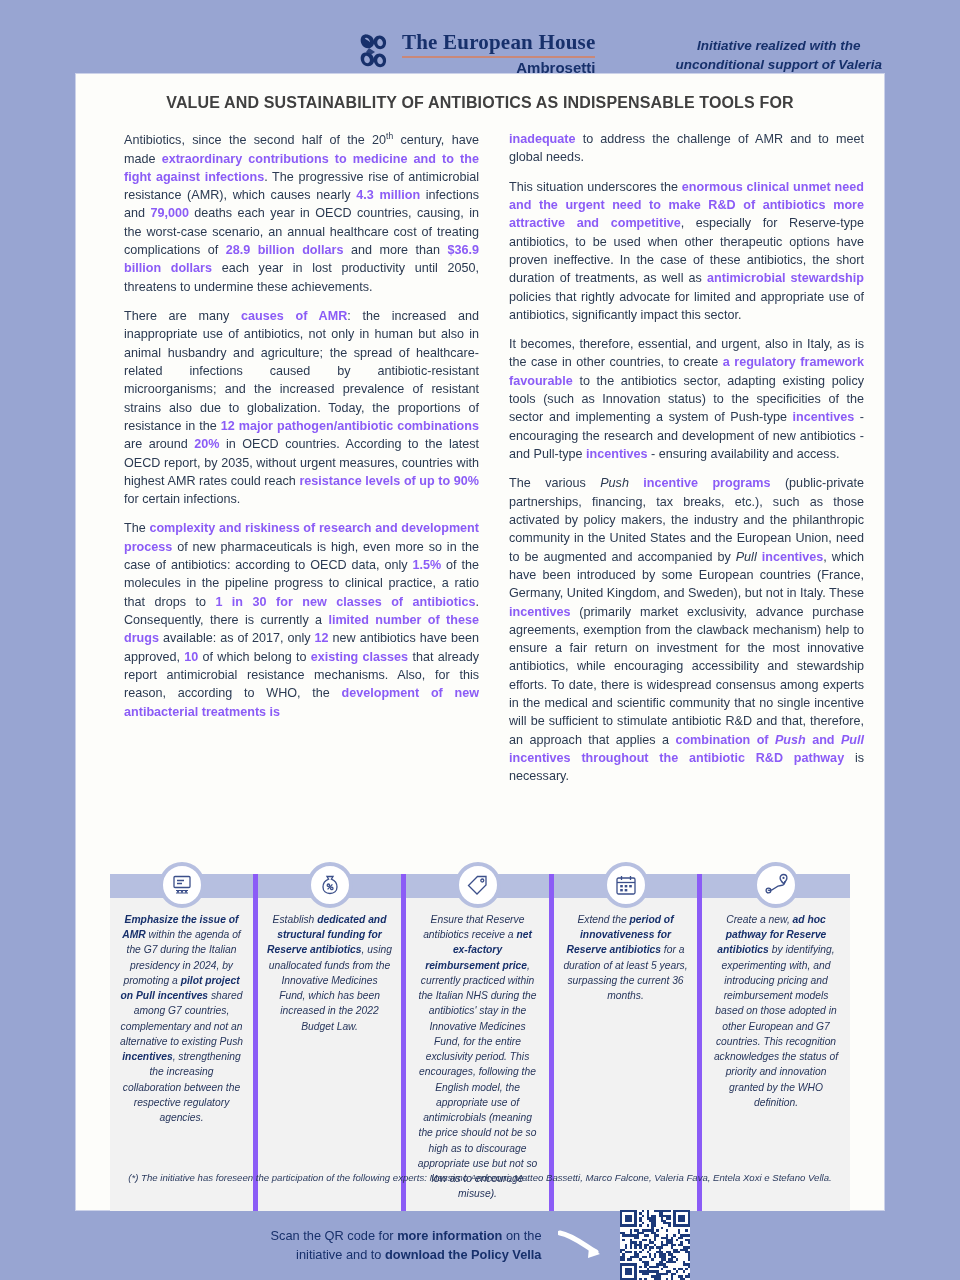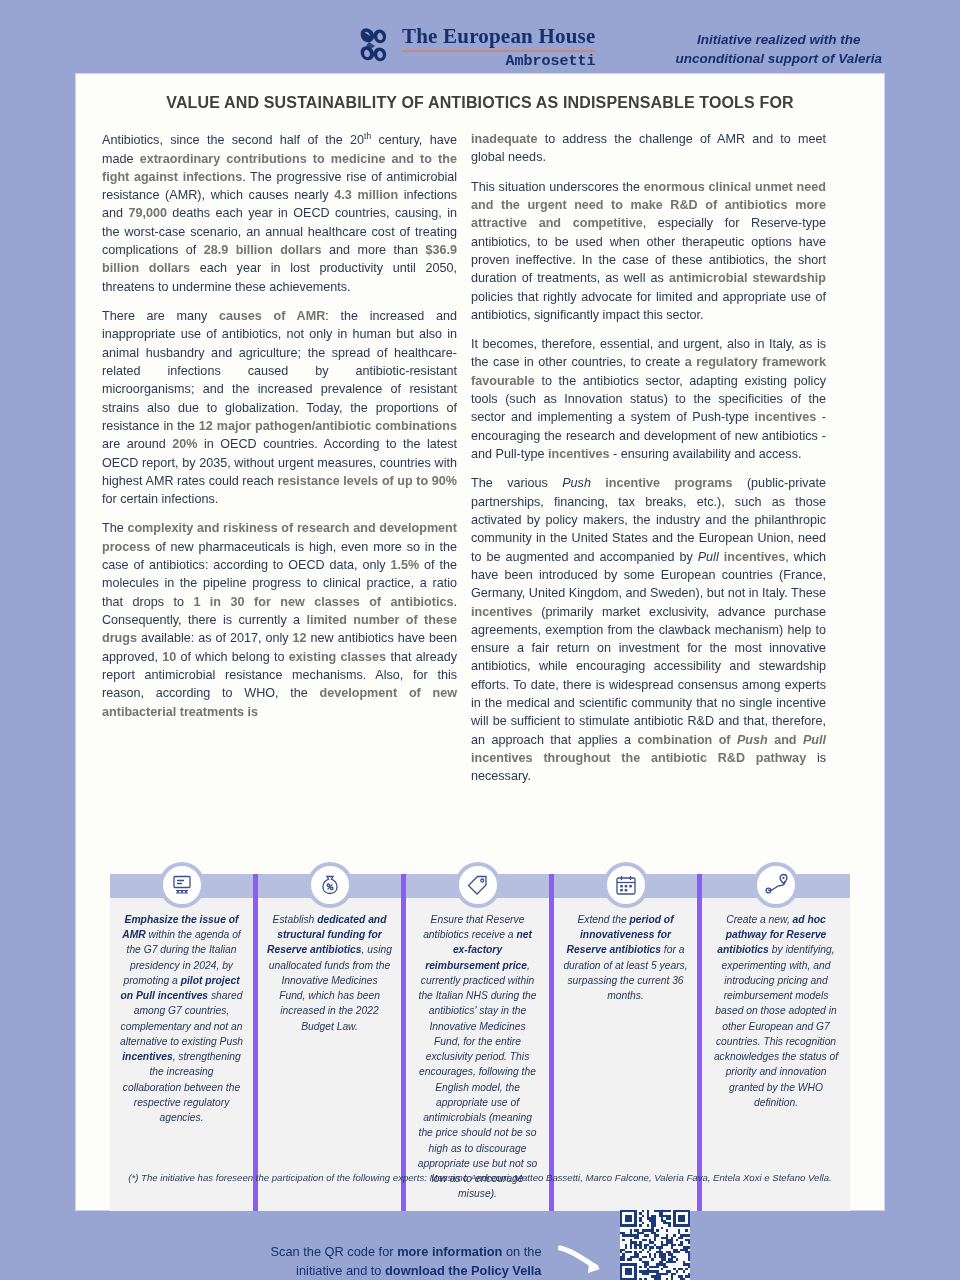--- a/index.html
+++ b/index.html
@@ -12,21 +12,21 @@
     background: #98a5d2;
     font-family: "Liberation Sans", sans-serif;
     color: #1f2f63;
     overflow: hidden;
     position: relative;
   }
 
   
   .masthead {
     position: absolute;
-    left: 0; top: 8px;
+    left: 0; top: 14px;
     width: 960px;
     height: 68px;
     display: flex;
     align-items: center;
   }
   .logo-block {
     position: absolute;
     left: 360px;
     top: 18px;
     display: flex;
@@ -42,21 +42,21 @@
     color: #17306b;
     letter-spacing: .2px;
     white-space: nowrap;
   }
   .logo-rule {
     height: 2px;
     background: #c98878;
     margin: 3px 0 2px 0;
   }
   .logo-sub {
-    font-family: Liberation Mono, monospace;
+    font-family: Liberation Sans, sans-serif;
     font-size: 15px;
     font-weight: bold;
     color: #17306b;
     text-align: right;
   }
   .support-note {
     position: absolute;
     right: 78px;
     top: 22px;
     text-align: center;
@@ -85,36 +85,36 @@
     font-size: 16px;
     font-weight: bold;
     color: #404040;
     line-height: 1.62;
     letter-spacing: .15px;
   }
 
   
   .columns {
     position: absolute;
-    left: 26px;
+    left: 48px;
     top: 56px;
     width: 740px;
     display: flex;
-    gap: 14px;
+    gap: 30px;
   }
   .col { width: 355px; }
   .col p {
     margin: 0 0 11px 0;
     font-size: 12.6px;
     line-height: 1.455;
     text-align: justify;
     color: #2b3a52;
   }
   .col p:last-child { margin-bottom: 0; }
-  .col b { color: #737373; font-weight: bold; }
+  .col b { color: #8b5cf6; font-weight: bold; }
   .col i { font-style: italic; }
   sup { font-size: 8.5px; vertical-align: super; }
 
   
   .cards {
     position: absolute;
     left: 34px;
     top: 800px;
     width: 740px;
     display: flex;
@@ -175,21 +175,21 @@
   }
 
   
   .footer {
     position: absolute;
     left: 76px;
     top: 1210px;
     width: 808px;
     height: 70px;
     display: flex;
-    align-items: flex-end;
+    align-items: center;
     justify-content: center;
     gap: 16px;
   }
   .footer-text {
     text-align: right;
     font-size: 12.8px;
     line-height: 1.5;
     color: #17306b;
     max-width: 300px;
   }

